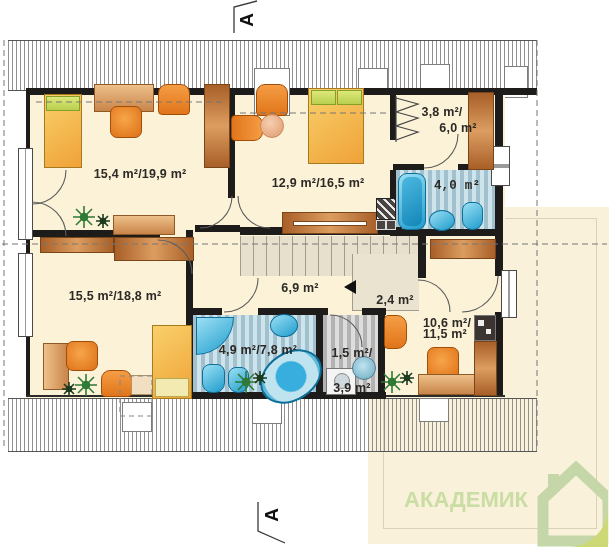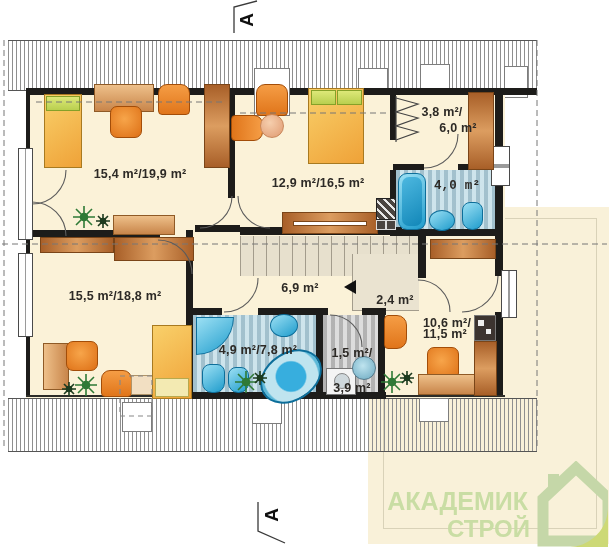--- a/index.html
+++ b/index.html
@@ -37,22 +37,21 @@
   .wm-text{position:absolute;font-weight:bold;color:#c9dda4;z-index:1;white-space:nowrap;}
   svg.overlay{position:absolute;left:0;top:0;z-index:55;pointer-events:none;}
 </style>
 </head>
 <body>
 
 <div id="stage">
 
   <div class="abs" style="left:368px;top:207px;width:241px;height:337px;background:#f9f1d9;z-index:1;"></div>
   <div class="abs" style="left:383px;top:218px;width:212px;height:309px;border:1px solid #d9d2b8;z-index:1;"></div>
-  <div class="wm-text" style="left:375px;top:487px;width:153px;text-align:right;font-size:25px;">АКАДЕМИК</div>
-  <div class="wm-text" style="left:375px;top:515px;width:155px;text-align:right;font-size:24px;">СТРОЙ</div>
+  <div class="wm-text" style="left:375px;top:487px;width:153px;text-align:right;font-size:22px;">АКАДЕМИК</div>
   <svg class="abs" viewBox="0 0 75 86" style="left:533px;top:461px;width:75px;height:86px;z-index:1;">
     <path d="M10,80 L10,38 L43,7 L75,37 L75,80 Z" fill="none" stroke="#c5d7a8" stroke-width="11" stroke-linejoin="miter"></path>
     <rect x="15" y="13" width="11" height="15" fill="#c5d7a8"></rect>
     <path d="M75,44 A40,40 0 0 1 33,86 L75,86 Z" fill="#cdd976"></path>
   </svg>
 
   <div class="hatch" style="left:8px;top:40px;width:529px;height:49px;"></div>
   <div class="hatch" style="left:8px;top:398px;width:529px;height:52px;"></div>
 
   <div class="roofwin" style="left:358px;top:68px;width:28px;height:26px;"></div>

